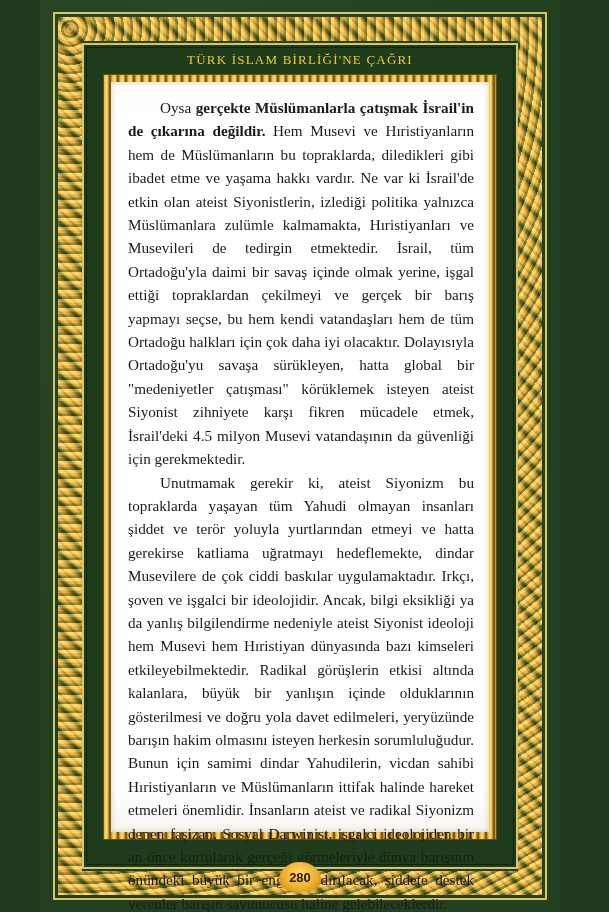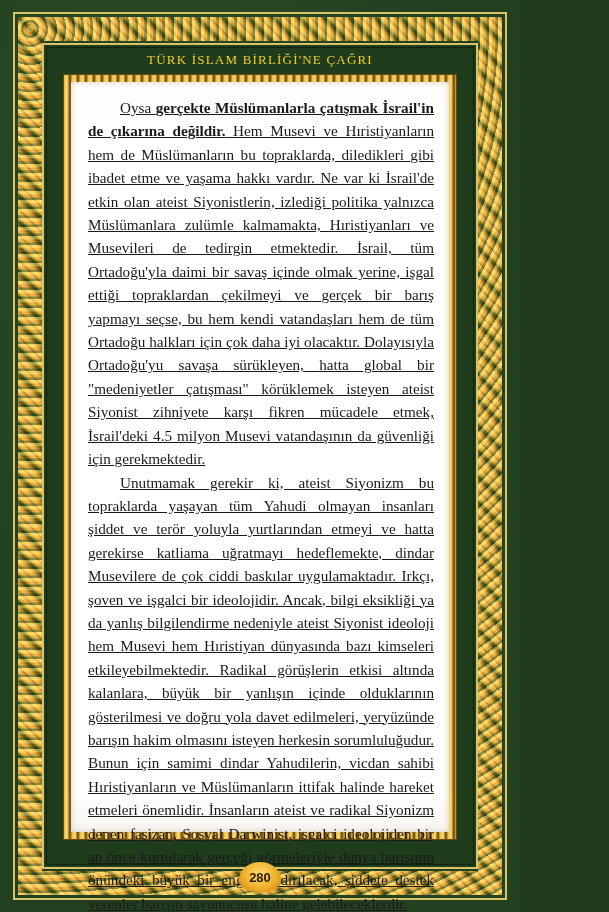--- a/index.html
+++ b/index.html
@@ -14,20 +14,21 @@
       font-family: "DejaVu Serif", "Liberation Serif", serif;
     }
     .page {
       position: relative;
       width: 520px;
       height: 912px;
       background:
         radial-gradient(ellipse at 30% 20%, rgba(60,90,50,0.35), transparent 60%),
         radial-gradient(ellipse at 70% 80%, rgba(40,70,35,0.35), transparent 60%),
         #22401f;
+      margin-left: 40px;
     }
     
     .outer-line {
       position: absolute;
       left: 13px; top: 12px; right: 13px; bottom: 12px;
       border: 2px solid #d8c26a;
       box-sizing: border-box;
     }
     
     .vine-band {
@@ -106,21 +107,20 @@
       font-family: "Liberation Serif", serif;
       font-size: 15.2px;
       line-height: 23.4px;
       color: #1a1a1a;
       text-align: justify;
       hyphens: manual;
     }
     .body-text p {
       margin: 0;
       text-indent: 32px;
-      text-decoration: underline;
     }
     .body-text b { font-weight: bold; }
     
     .page-number-badge {
       position: absolute;
       left: 50%;
       bottom: 20px;
       transform: translateX(-50%);
       width: 42px;
       height: 30px;

